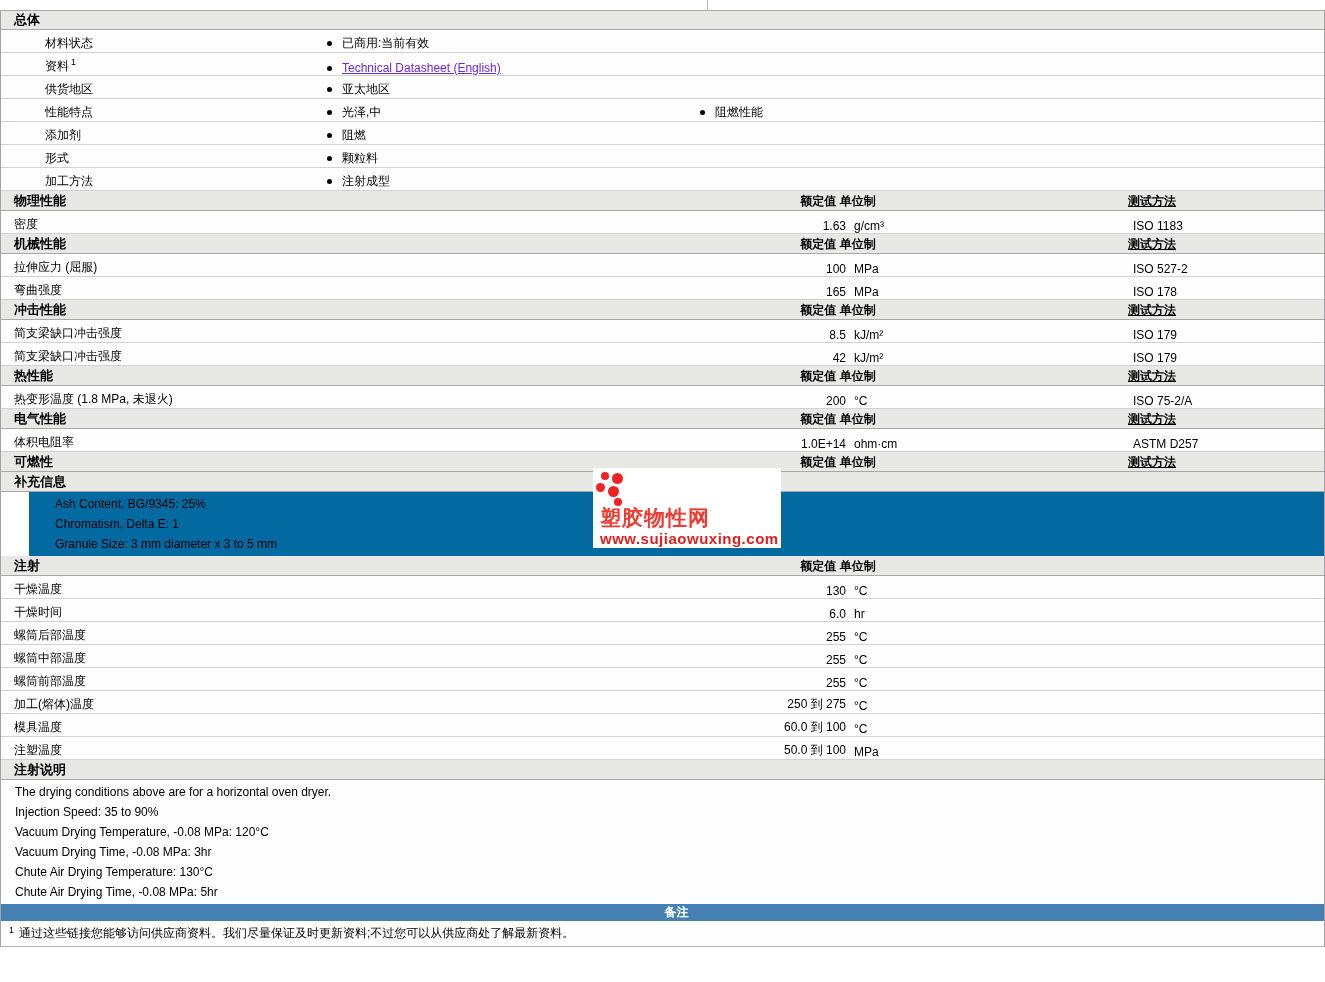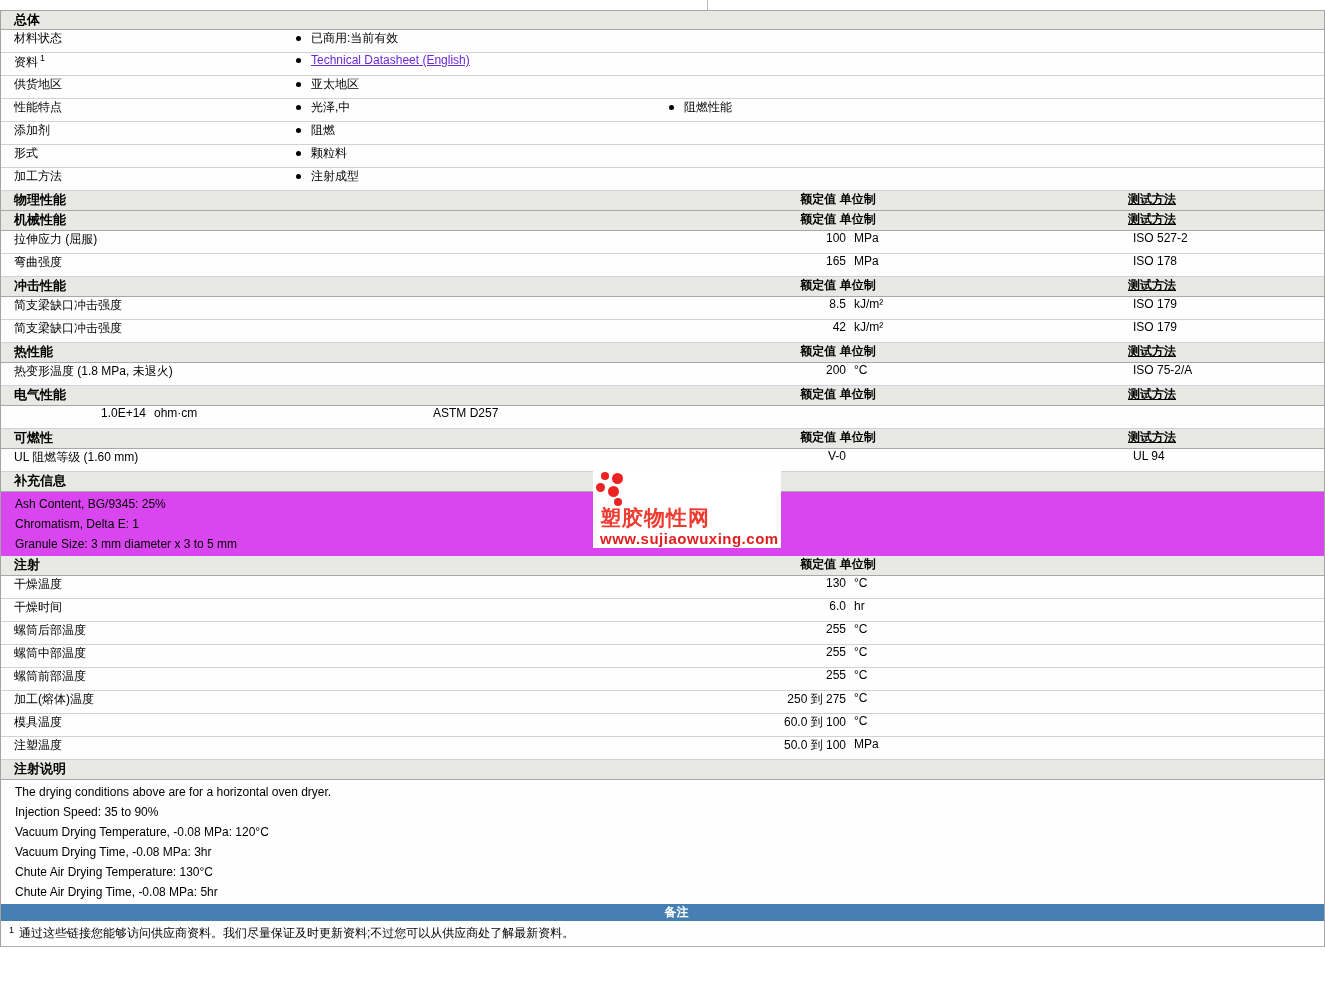--- a/index.html
+++ b/index.html
@@ -2,38 +2,38 @@
 <html><head>
 <meta charset="utf-8">
 <style>
   * { box-sizing: border-box; margin: 0; padding: 0; }
   body { background:#fff; font-family:"Liberation Sans","DejaVu Sans",sans-serif; font-size:12px; color:#000; }
   .page { position:relative; width:1325px; height:982px; background:#fff; overflow:hidden; }
   .topstrip { height:10px; position:relative; background:#fff; }
   .vline { position:absolute; left:707px; top:0; width:1px; height:10px; background:#bcbcbc; }
   .sheet { border-left:1px solid #a3a3a3; border-right:1px solid #a3a3a3; }
 
-  .r { display:flex; align-items:flex-start; height:23px; border-bottom:1px solid #cdd3d8; background:#fefefe; }
+  .r { display:flex; align-items:flex-end; height:23px; border-bottom:1px solid #cdd3d8; background:#fefefe; }
   .sec { height:20px; background:#e8e8e4; border-bottom:1px solid #a8a8a8; }
   .sec-first { border-top:1px solid #a8a8a8; }
 
   .ct { flex:0 0 687px; padding-left:13px; font-weight:bold; font-size:13px; white-space:nowrap; }
   .cvu { flex:0 0 300px; text-align:center; font-weight:bold; white-space:nowrap; }
   .ctm { flex:1 1 auto; padding-left:140px; font-weight:bold; white-space:nowrap;text-decoration:underline; }
 
-  .lbl { flex:0 0 295px; padding-left:13px; white-space:nowrap; }
+  .lbl { flex:0 0 295px; padding-left:13px; white-space:nowrap;margin-left:31px; }
   .bi { flex:0 0 373px; display:flex; align-items:center; white-space:nowrap; }
   .blt { width:5px; height:5px; border-radius:50%; background:#000; margin-right:10px; flex:none; }
 
   .lbl2 { flex:0 0 700px; padding-left:13px; white-space:nowrap; }
   .val { flex:0 0 145px; text-align:right; white-space:nowrap; }
   .unit { flex:0 0 282px; padding-left:8px; white-space:nowrap; }
   .mth { flex:1 1 auto; padding-left:5px; white-space:nowrap; }
 
-  .block { padding:2px 0; background:#d946ef; }
+  .block { padding:2px 12px; background:#0369a1;margin-left:28px; }
   .tline { height:20px; line-height:20px; padding-left:14px; white-space:nowrap; }
   .block-notes { padding:2px 0; background:#fefefe; }
   .block-notes .tline { height:20px; }
 
   .supref { font-size:9px; vertical-align:super; margin-left:2px; }
   a.dslink { color:#6d28d9; text-decoration:underline; }
 
   .notesbar { height:17px; line-height:17px; background:#4680b2; color:#fff; font-weight:bold; text-align:center;padding-left:28px; }
   .footnote { height:26px; display:flex; align-items:center; padding-left:8px; border-bottom:1px solid #b0b0b0; background:#fefefe; }
   .footnote .fsup { font-size:9px; vertical-align:super; margin-right:5px; position:relative; top:-4px; }
@@ -122,20 +122,26 @@
           <i class="blt"></i>
           <span>注射成型</span>
         </span>
     </div>
 
     <div class="r sec">
       <span class="ct">物理性能</span>
       <span class="cvu">额定值 单位制</span>
       <span class="ctm">测试方法</span>
     </div>
+    <div class="r">
+      <span class="lbl2">密度</span>
+      <span class="val">1.63</span>
+      <span class="unit">g/cm³</span>
+      <span class="mth">ISO 1183</span>
+    </div>
 
     <div class="r sec">
       <span class="ct">机械性能</span>
       <span class="cvu">额定值 单位制</span>
       <span class="ctm">测试方法</span>
     </div>
     <div class="r">
       <span class="lbl2">拉伸应力 (屈服)</span>
       <span class="val">100</span>
       <span class="unit">MPa</span>
@@ -177,35 +183,30 @@
       <span class="unit">°C</span>
       <span class="mth">ISO 75-2/A</span>
     </div>
 
     <div class="r sec">
       <span class="ct">电气性能</span>
       <span class="cvu">额定值 单位制</span>
       <span class="ctm">测试方法</span>
     </div>
     <div class="r">
+      <span class="lbl2">体积电阻率</span>
       <span class="val">1.0E+14</span>
       <span class="unit">ohm·cm</span>
       <span class="mth">ASTM D257</span>
     </div>
 
     <div class="r sec">
       <span class="ct">可燃性</span>
       <span class="cvu">额定值 单位制</span>
       <span class="ctm">测试方法</span>
-    </div>
-    <div class="r">
-      <span class="lbl2">UL 阻燃等级 (1.60 mm)</span>
-      <span class="val">V-0</span>
-      <span class="unit"></span>
-      <span class="mth">UL 94</span>
     </div>
 
     <div class="r sec">
       <span class="ct">补充信息</span>
     </div>
     <div class="block">
       <div class="tline">Ash Content, BG/9345: 25%</div>
       <div class="tline">Chromatism, Delta E: 1</div>
       <div class="tline">Granule Size: 3 mm diameter x 3 to 5 mm</div>
     </div>

